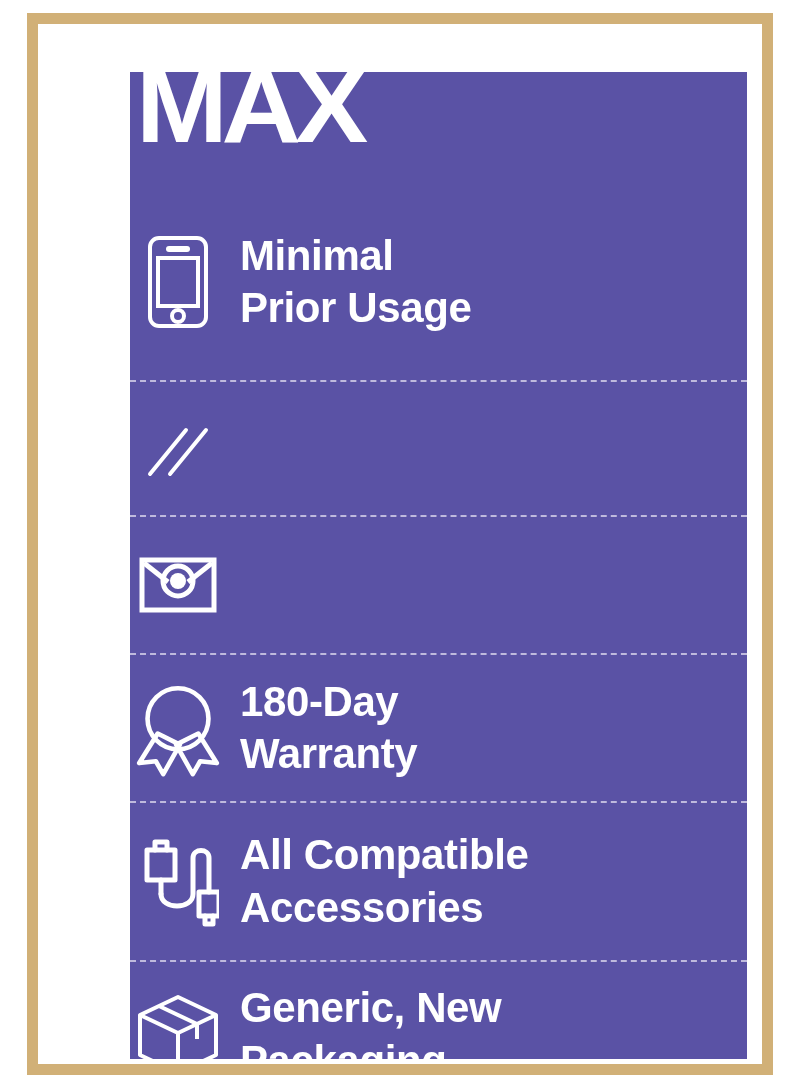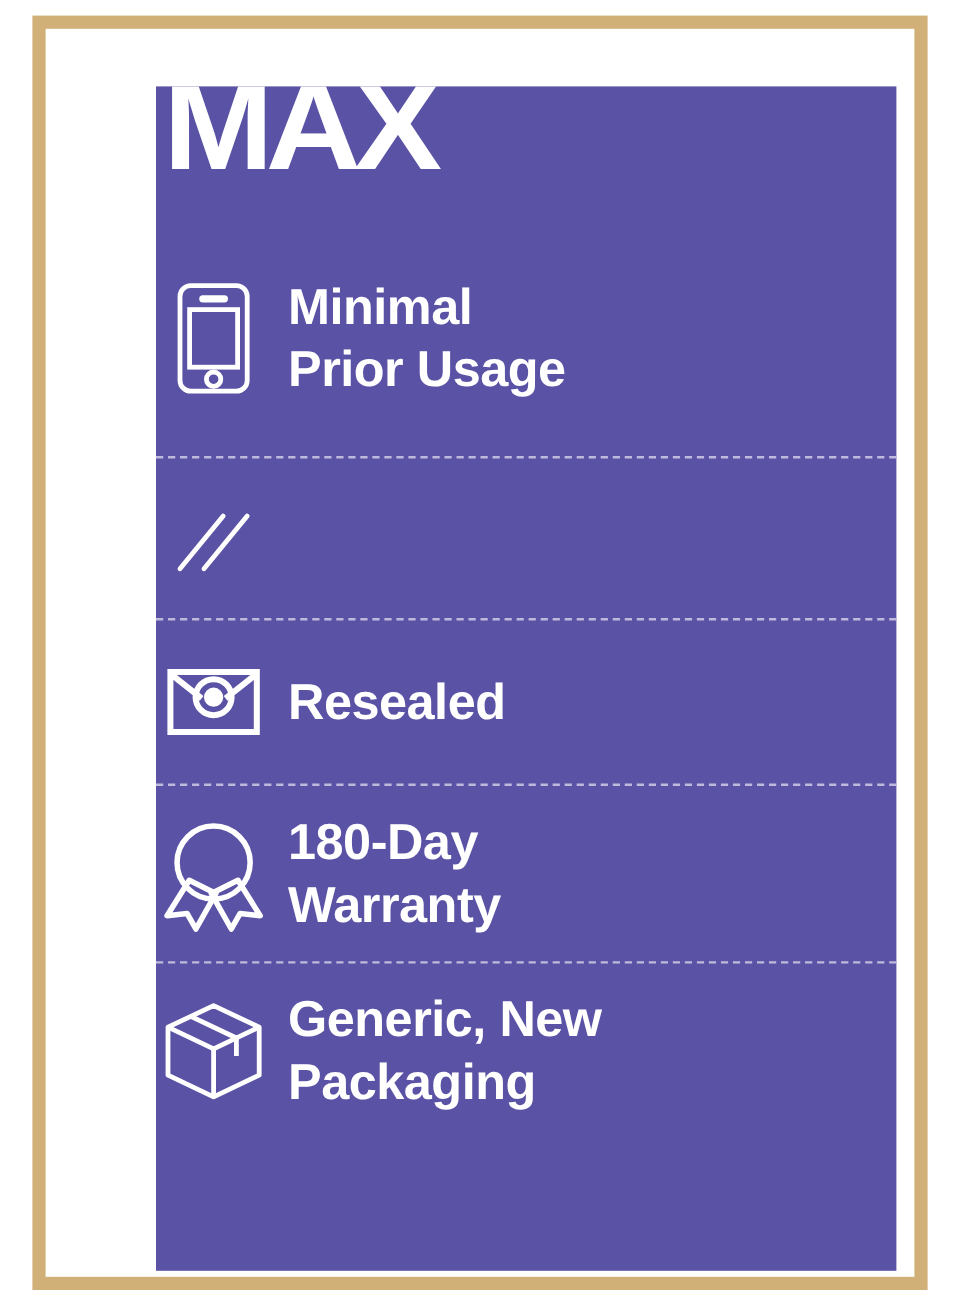--- a/index.html
+++ b/index.html
@@ -145,35 +145,48 @@
         <div class="feature-row r3">
           <div class="feature-icon">
             <svg width="80" height="62" viewBox="0 0 80 62" fill="none" stroke="#ffffff" stroke-width="5">
               <rect x="4" y="6" width="72" height="50"></rect>
               <path d="M6 9 L30 28"></path>
               <path d="M74 9 L50 28"></path>
               <circle cx="40" cy="27" r="15"></circle>
               <circle cx="40" cy="27" r="8" fill="#ffffff" stroke="none"></circle>
             </svg>
           </div>
-          <div class="feature-label">Resealed</div>
         </div>
 
         <div class="feature-row r4">
           <div class="feature-icon">
             <svg width="104" height="104" viewBox="0 0 104 104" fill="none" stroke="#ffffff" stroke-width="5" stroke-linejoin="round">
               <path d="M30 58 L10 90 L28 88 L36 102 L54 70 Z"></path>
               <path d="M74 58 L94 90 L76 88 L68 102 L50 70 Z"></path>
               <circle cx="52" cy="42" r="33"></circle>
             </svg>
           </div>
           <div class="feature-label">180-Day
 Warranty</div>
         </div>
 
+        <div class="feature-row r5">
+          <div class="feature-icon">
+            <svg width="82" height="96" viewBox="0 0 82 96" fill="none" stroke="#ffffff" stroke-width="5" stroke-linejoin="round" stroke-linecap="round">
+              <path d="M10 16 L38 16 L38 46 L10 46 Z"></path>
+              <path d="M18 16 L18 8 L30 8 L30 16"></path>
+              <path d="M24 46 L24 60"></path>
+              <path d="M24 60 C24 76 56 76 56 60 L56 24 C56 14 72 14 72 24 L72 58"></path>
+              <path d="M62 58 L82 58 L82 82 L62 82 Z"></path>
+              <path d="M68 82 L68 90 L76 90 L76 82"></path>
+            </svg>
+          </div>
+          <div class="feature-label">All Compatible
+Accessories</div>
+        </div>
 
         <div class="feature-row r6">
           <div class="feature-icon">
             <svg width="88" height="88" viewBox="0 0 88 88" fill="none" stroke="#ffffff" stroke-width="4" stroke-linejoin="round">
               <path d="M44 6 L82 24 L82 64 L44 82 L6 64 L6 24 Z"></path>
               <path d="M6 24 L44 42 L82 24"></path>
               <path d="M44 42 L44 82"></path>
               <path d="M25 15 L63 33 L63 48"></path>
             </svg>
           </div>

